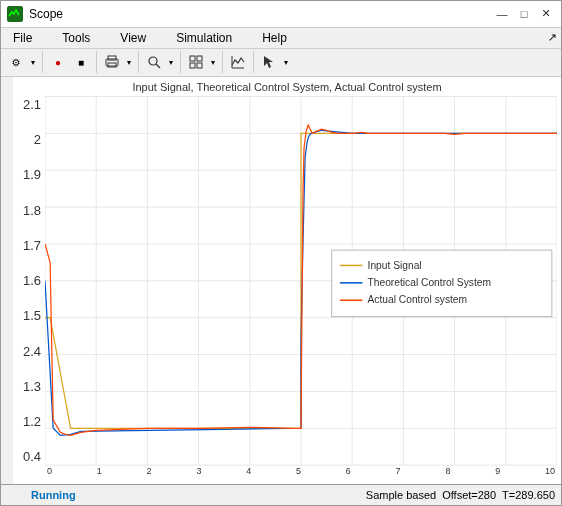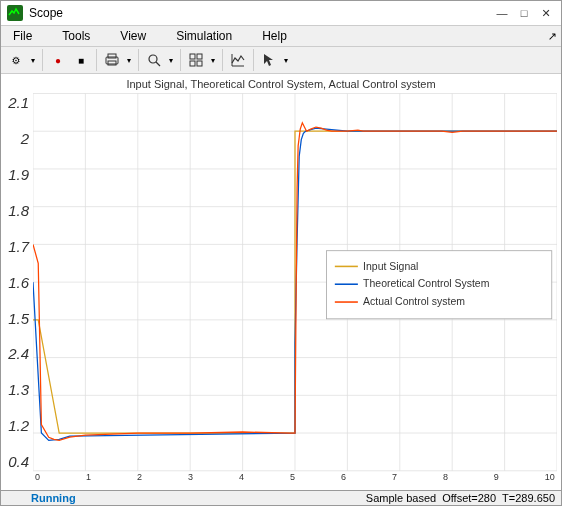--- a/index.html
+++ b/index.html
@@ -105,44 +105,44 @@
       align-items: center;
       justify-content: center;
       font-size: 8px;
     }
     .plot-area {
       flex: 1;
       background: #ffffff;
       display: flex;
       flex-direction: column;
       padding: 2px 4px 2px 4px;
+      margin-left: 12px;
     }
     .plot-title {
       text-align: center;
       font-size: 11px;
       color: #333;
       padding: 2px 0;
     }
     .plot-container {
       flex: 1;
       display: flex;
       position: relative;
     }
     .y-axis-labels {
       display: flex;
       flex-direction: column;
       justify-content: space-between;
       padding-right: 4px;
       padding-bottom: 18px;
       padding-top: 2px;
-      font-size: 15px;
+      font-size: 13px;
       color: #333;
       width: 28px;
       text-align: right;
-      font-style: italic;
     }
     .chart-and-x {
       flex: 1;
       display: flex;
       flex-direction: column;
     }
     .chart-svg-container {
       flex: 1;
       position: relative;
     }

